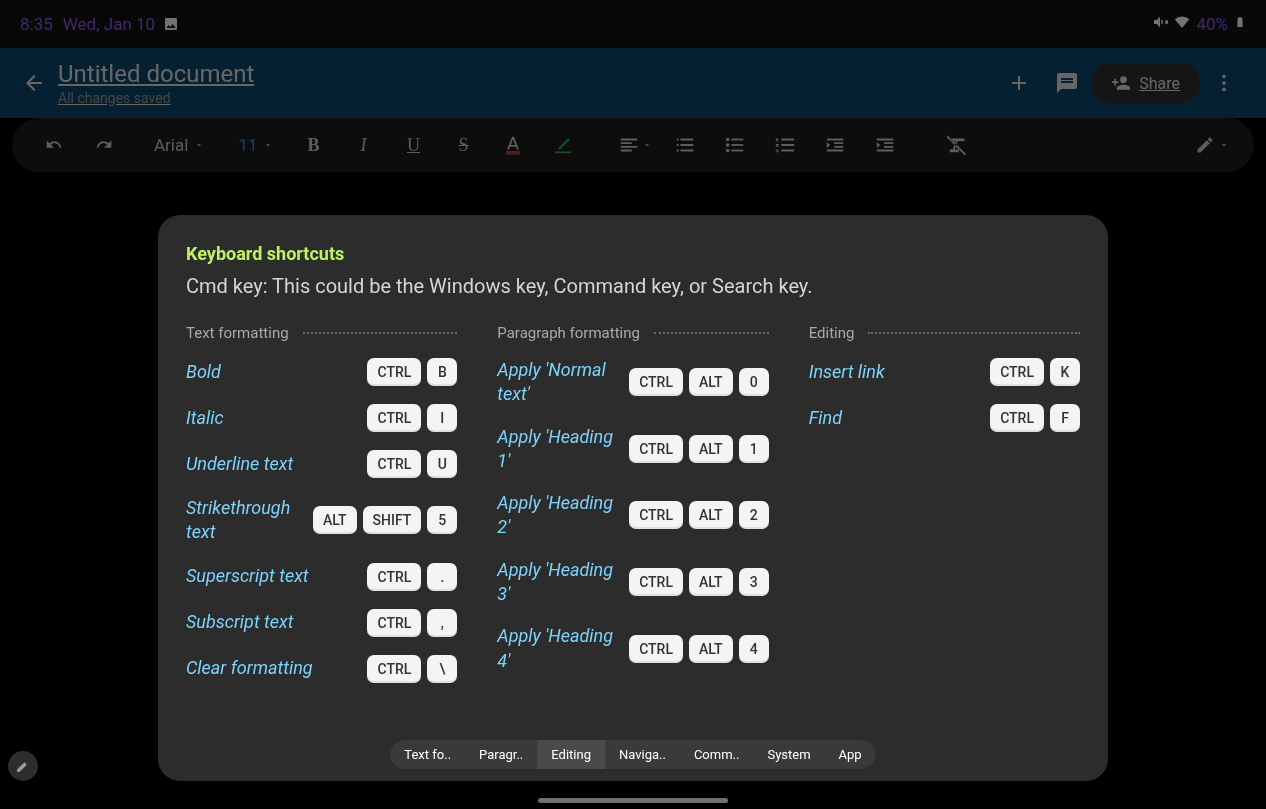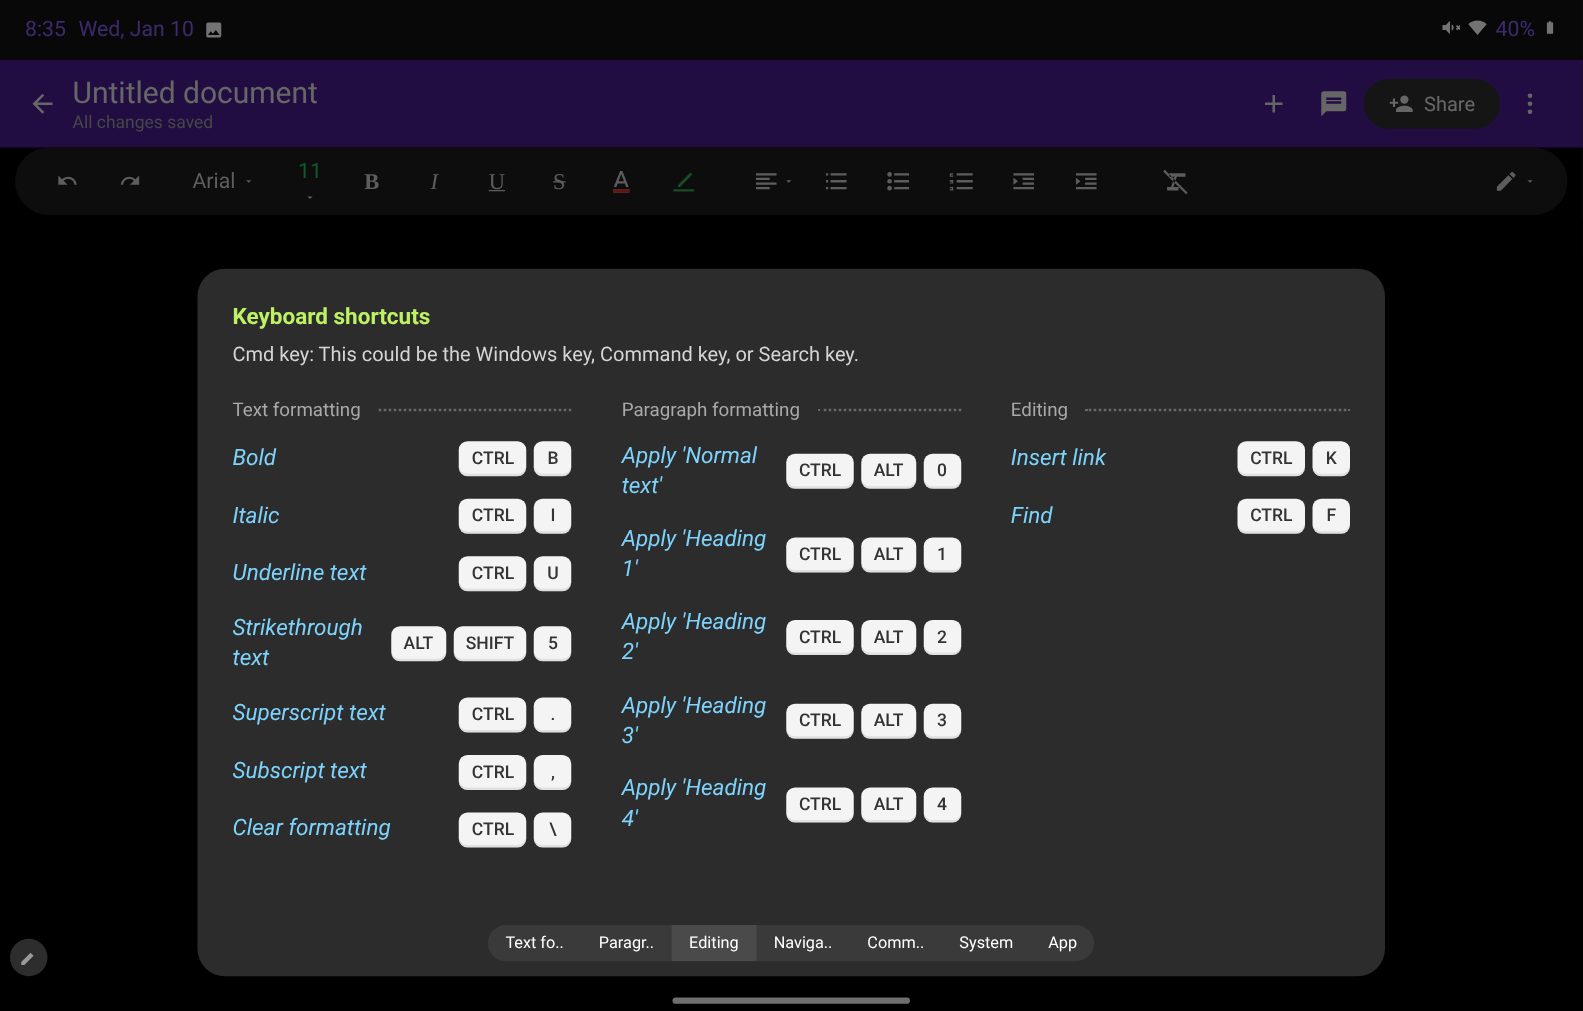--- a/index.html
+++ b/index.html
@@ -2,43 +2,43 @@
 <html><head>
 <meta charset="utf-8">
 <style>
 * { margin:0; padding:0; box-sizing:border-box; font-family: Roboto, Arial, sans-serif; -webkit-font-smoothing:antialiased; }
 html,body { width:1266px; height:809px; background:#000; overflow:hidden; color:#e3e3e3; }
 
 .statusbar { position:absolute; top:0; left:0; right:0; height:48px; display:flex; align-items:center; padding:0 20px; font-size:17px; color:#8b5cf6; background:#121212; }
 .statusbar .right { margin-left:auto; display:flex; align-items:flex-start; gap:6px; }
 .statusbar .ico { width:16px; height:16px; fill:#fff; }
 
-.header { position:absolute; top:48px; left:0; right:0; height:70px; display:flex; align-items:center; padding:0 18px 0 10px; background:#4c1d95; }
+.header { position:absolute; top:48px; left:0; right:0; height:70px; display:flex; align-items:center; padding:0 18px 0 10px; background:#0c4a6e;text-decoration:underline; }
 .back { width:48px; height:48px; display:flex; align-items:center; justify-content:center; border-radius:50%; }
 .doc-title { font-size:24px; font-weight:400; color:#e3e3e3; }
 .doc-sub { font-size:14px; color:#9b9b9b; margin-top:2px; }
 .header .spacer { flex:1; }
 .hdr-icon { width:48px; height:48px; display:flex; align-items:center; justify-content:center; border-radius:50%; fill:#e3e3e3; }
 .share-pill { display:flex; align-items:center; gap:8px; background:#303030; border-radius:26px; padding:10px 20px; fill:#e3e3e3; font-size:16px; }
 
 .toolbar { position:absolute; top:118px; left:0; right:0; height:54px; background:#1d1d1d; display:flex; align-items:center; gap:2px; padding:0 18px; border-radius:28px; margin:0 12px; }
 .tb-btn { width:48px; height:48px; display:flex; align-items:center; justify-content:center; border-radius:6px; fill:#cfcfcf; color:#cfcfcf; font-size:18px; }
 .tb-font { display:flex; align-items:center; gap:6px; padding:0 18px 0 24px; font-size:17px; color:#cfcfcf; }
-.tb-size { display:flex; align-items:center; gap:6px; padding:0 14px; font-size:17px; color:#22c55e;flex-direction:column; }
+.tb-size { display:flex; align-items:center; gap:6px; padding:0 14px; font-size:17px; color:#3b82f6; }
 .chev { width:10px; height:10px; fill:#cfcfcf; }
 .tb-sep { width:20px; }
 .edit-pen { position:absolute; right:24px; top:125px; width:60px; height:40px; display:flex; align-items:center; justify-content:center; gap:4px; border-radius:20px; fill:#cfcfcf; }
 
 .docpage { position:absolute; top:175px; left:0; right:0; bottom:0; background:#000; }
 
 .overlay { position:absolute; inset:0; background:rgba(0,0,0,0.55); }
 
 .dialog { position:absolute; left:158px; top:215px; width:950px; height:566px; background:#2c2c2c; border-radius:22px; padding:28px 28px 0 28px; overflow:hidden; box-shadow:0 6px 40px rgba(0,0,0,.5); }
 .dlg-title { font-size:18px; font-weight:700; color:#bef264; }
-.dlg-sub { font-size:16px; color:#d5d5d5; margin-top:10px; }
+.dlg-sub { font-size:20px; color:#d5d5d5; margin-top:10px; }
 
 .cols { display:flex; gap:40px; margin-top:26px; }
 .col { flex:1 1 0; min-width:0; }
 .col-hdr { display:flex; align-items:center; gap:14px; margin-bottom:16px; }
 .col-hdr .lbl { font-size:15px; color:#a9a9a9; white-space:nowrap; }
 .col-hdr .dots { flex:1; height:0; border-top:2px dotted #6a6a6a; }
 
 .row { display:flex; align-items:center; justify-content:space-between; gap:10px; margin-bottom:18px; }
 .row .name { font-size:18px; color:#7dd3fc; line-height:1.35;font-style:italic; }
 .keys { display:flex; gap:6px; }

